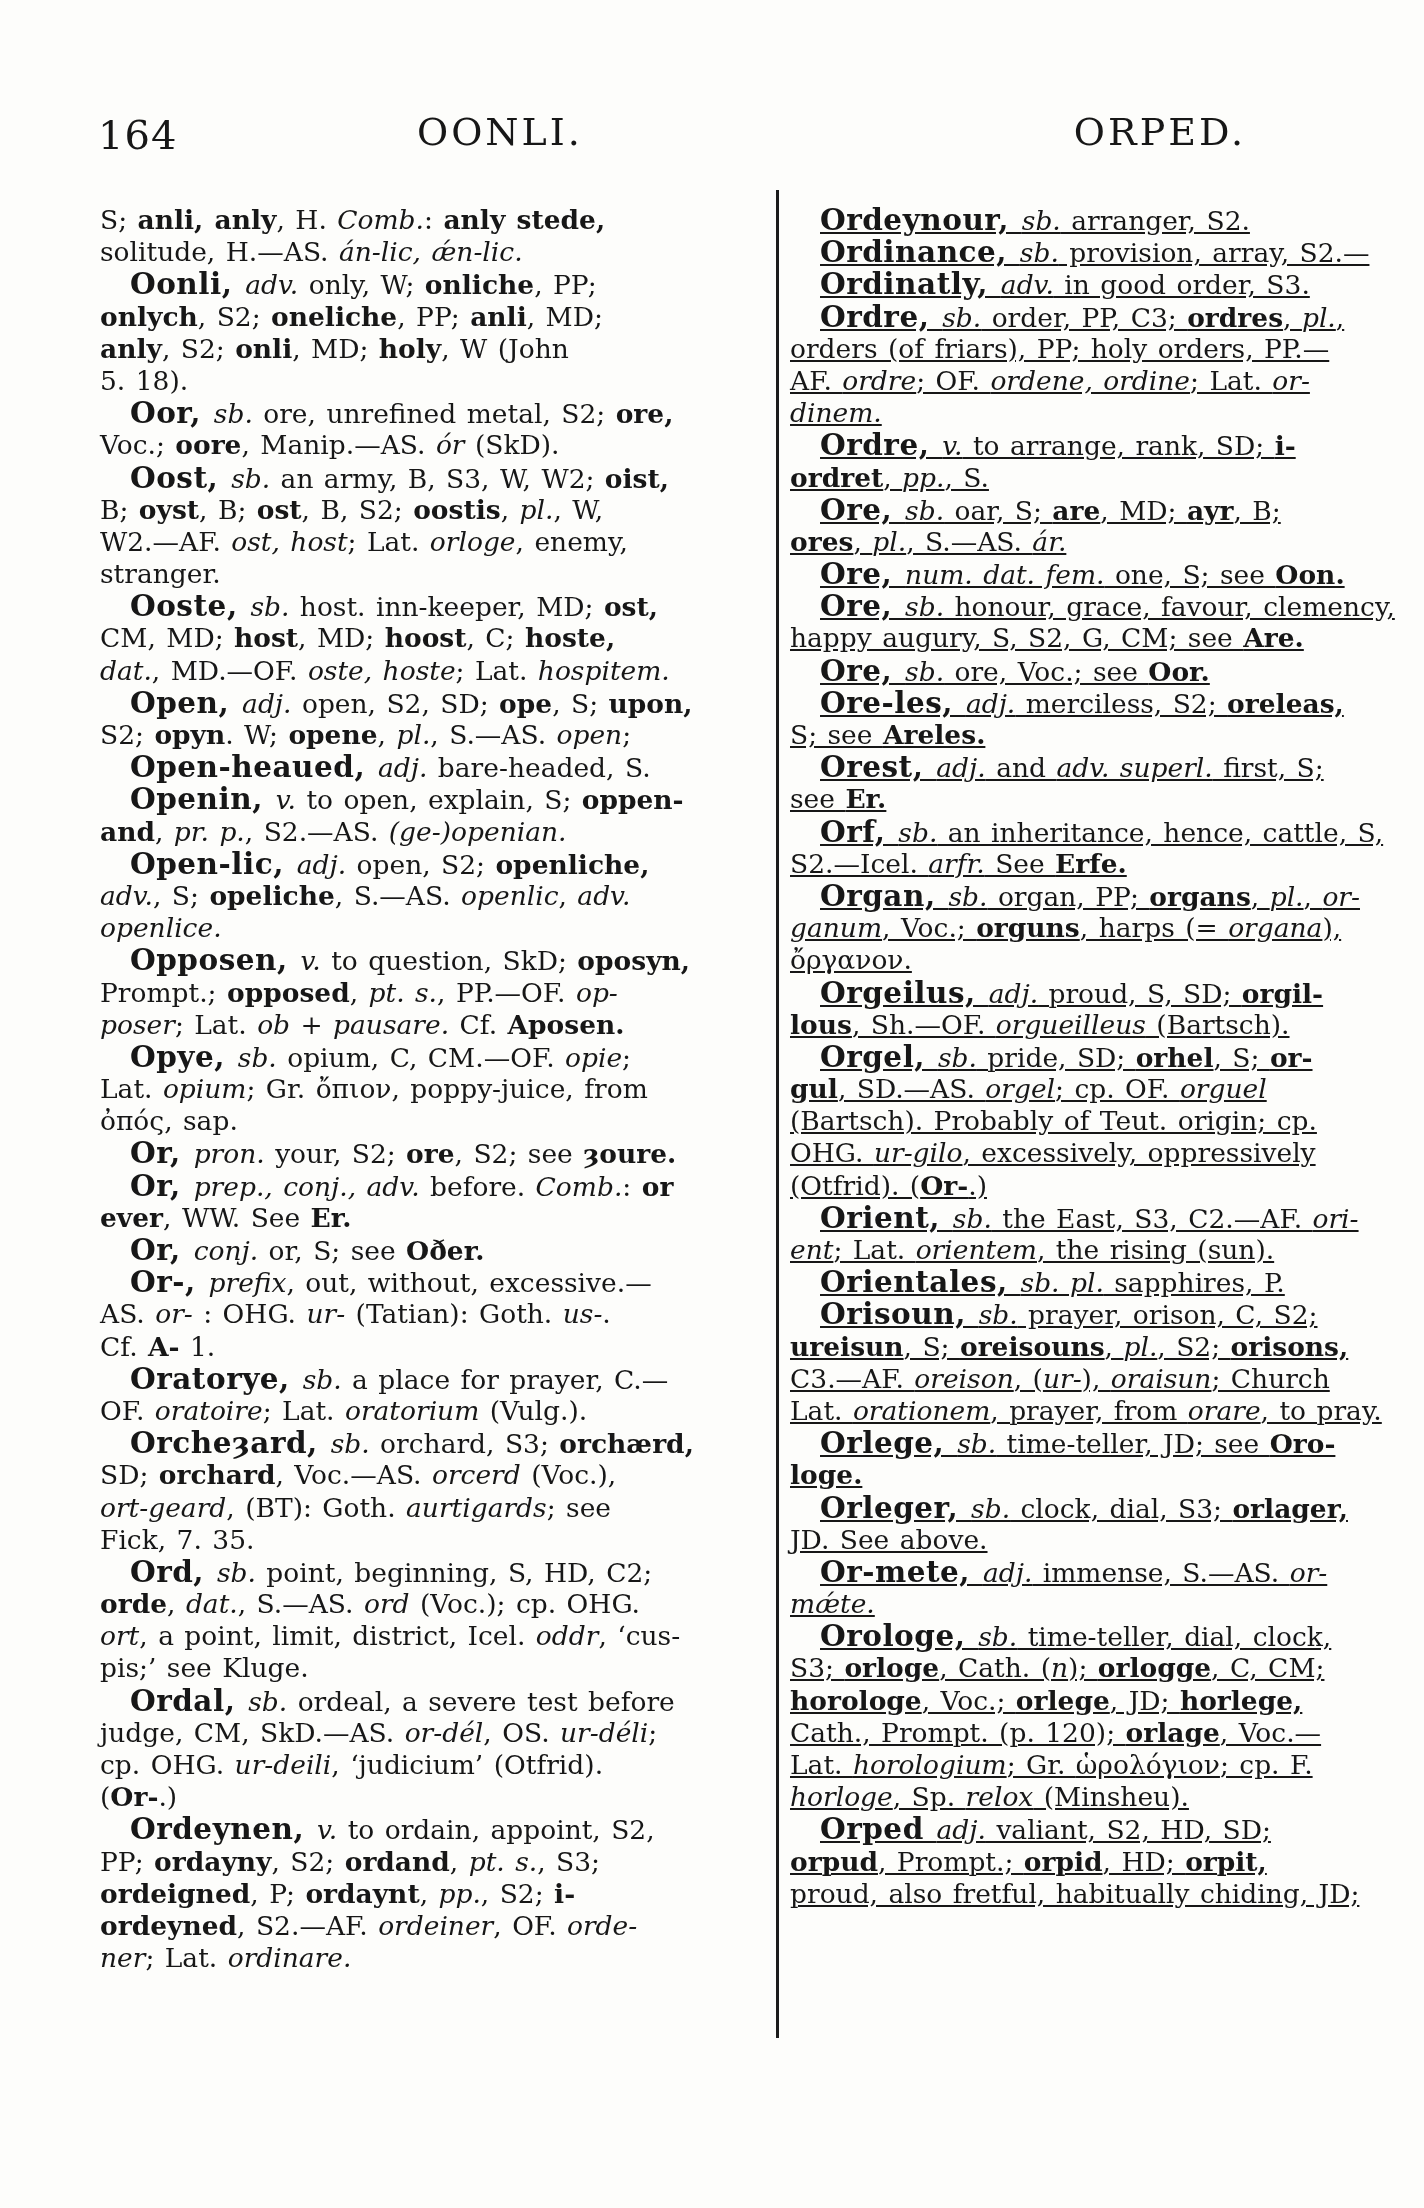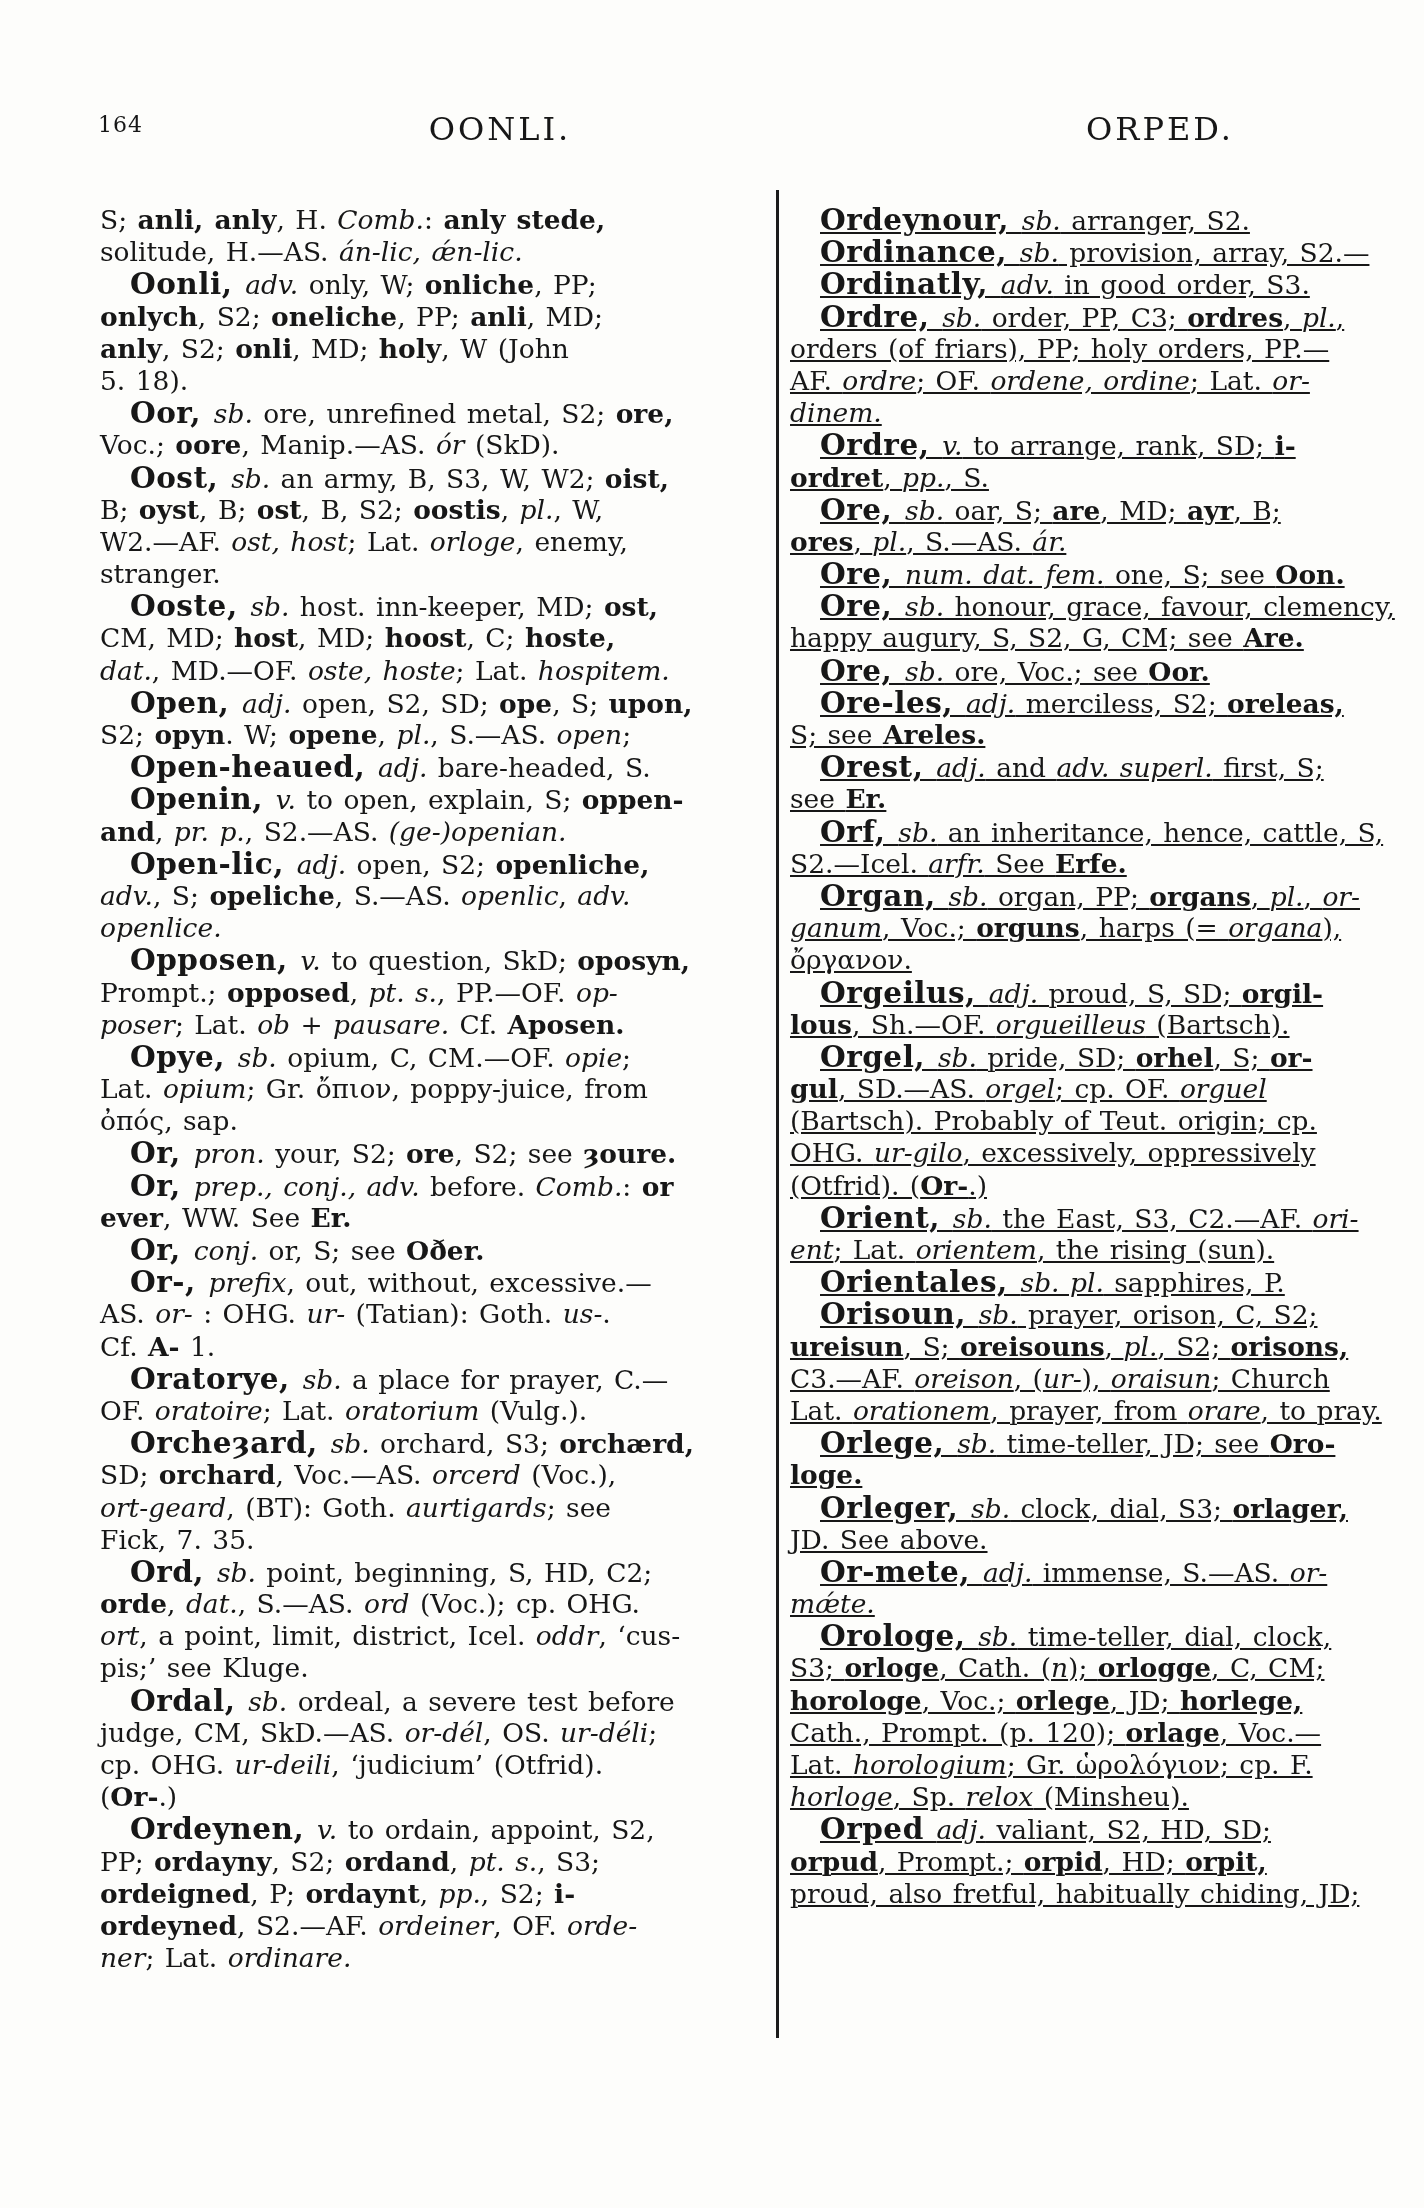--- a/index.html
+++ b/index.html
@@ -7,24 +7,24 @@
     width:1424px;height:2208px;
     background:#ffffff;
     font-family:"DejaVu Serif","Liberation Serif",serif;
   }
   .page{
     position:relative;width:1424px;height:2208px;
     background:#fdfdfb;color:#171717;overflow:hidden;
   }
   .page-number{
     position:absolute;left:98px;top:112px;
-    font-size:22px;letter-spacing:1px;
+    font-size:40px;letter-spacing:1px;
   }
   .running-head{
-    position:absolute;top:110px;font-size:32px;letter-spacing:3px;
+    position:absolute;top:110px;font-size:38px;letter-spacing:3px;
     transform:translateX(-50%);
   }
   .head-left{left:500px;}
   .head-right{left:1160px;}
   .col{
     position:absolute;top:204px;font-size:26.5px;
     word-spacing:2px;
   }
   .col-left{left:100px;width:668px;}
   .col-right{left:790px;width:614px;text-decoration:underline;}

